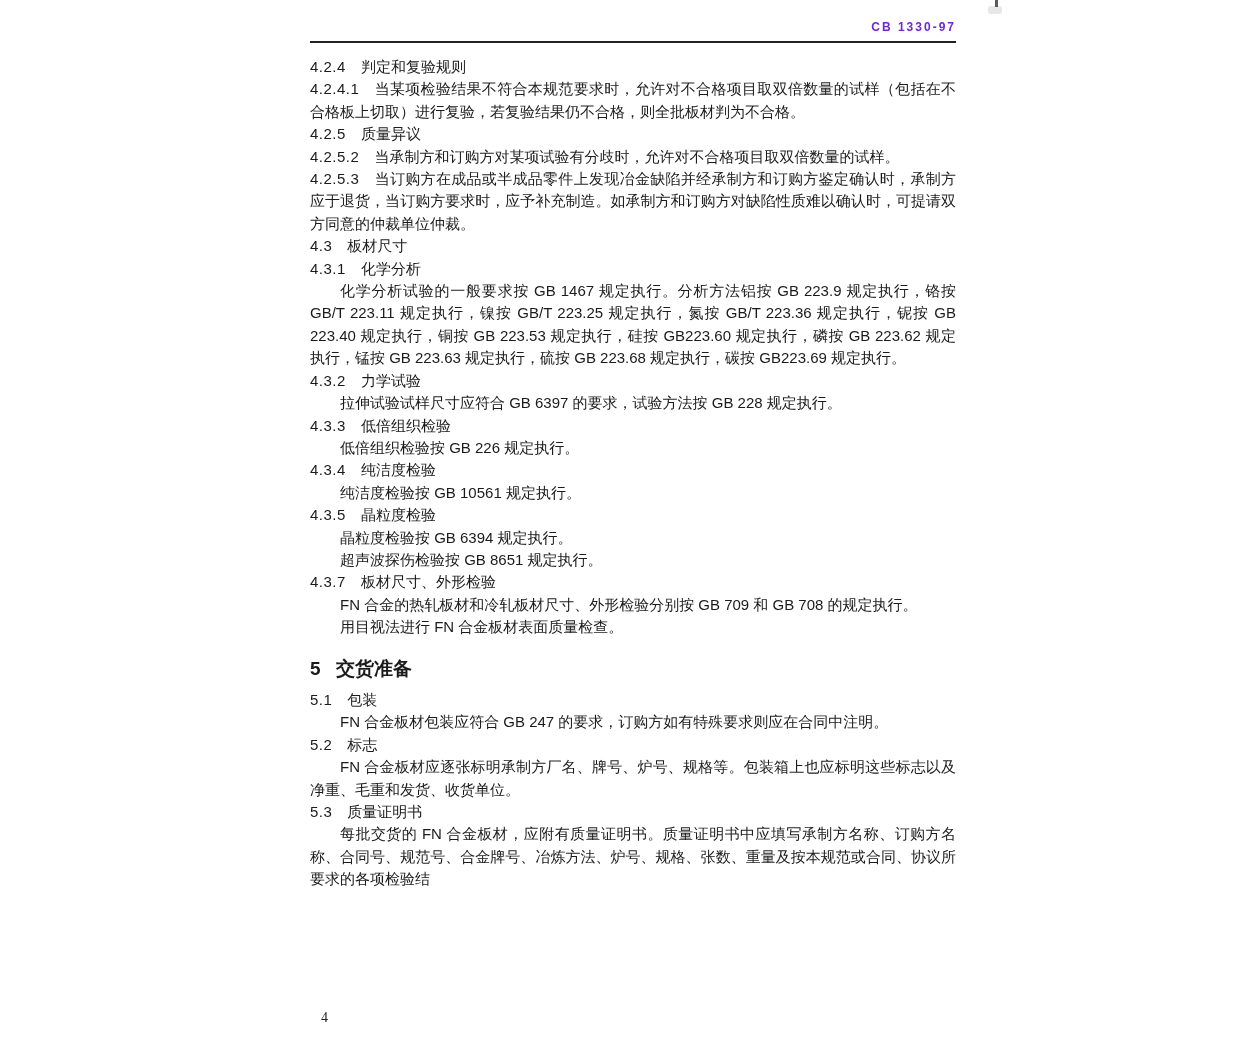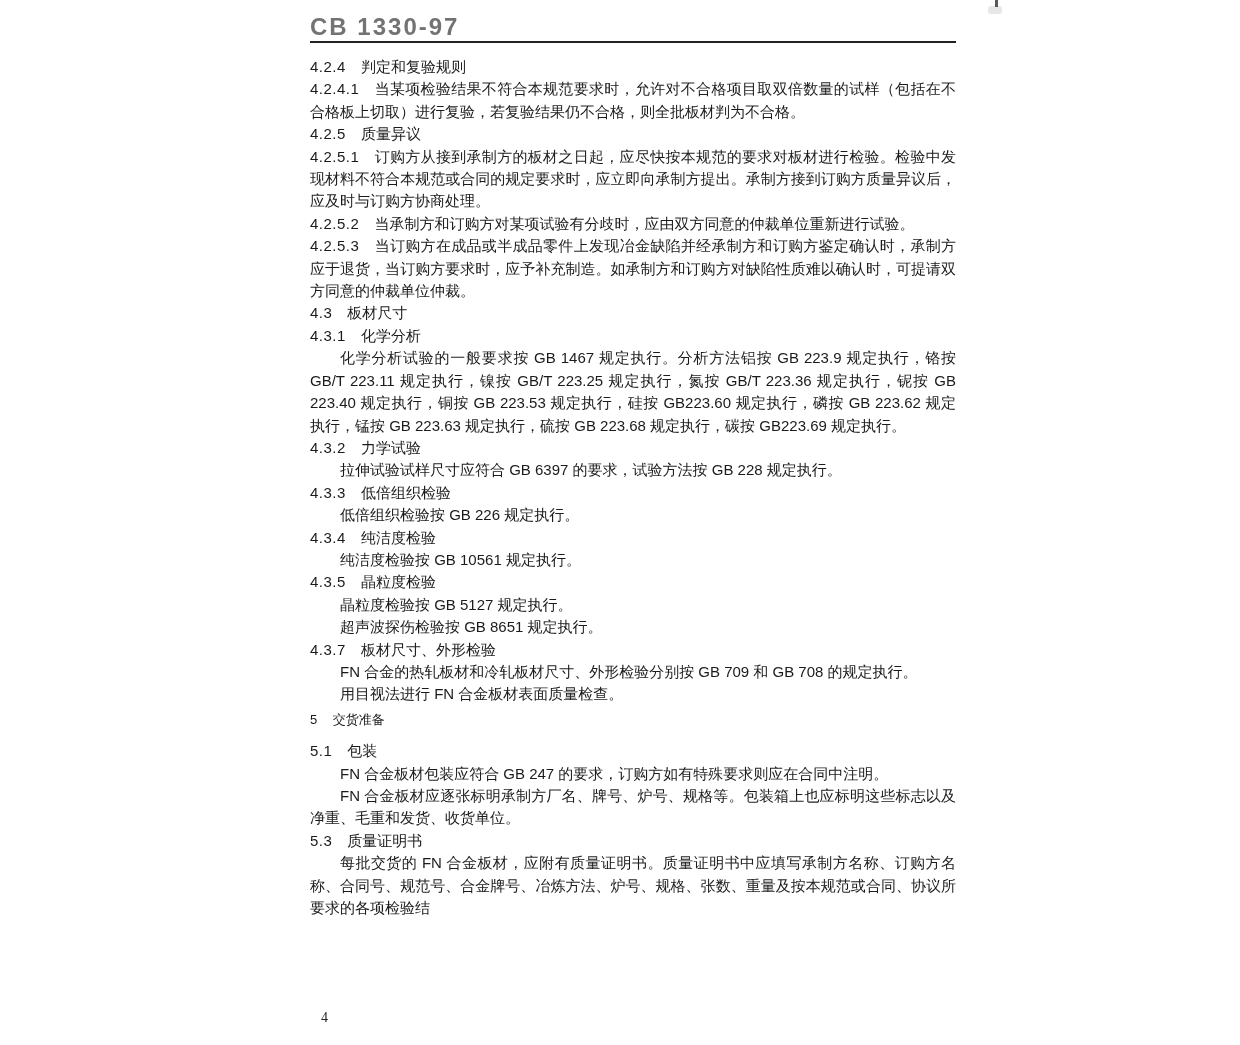--- a/index.html
+++ b/index.html
@@ -15,25 +15,25 @@
     font-family: "Liberation Sans", sans-serif;
     color: #1b1b1b;
   }
   .page-column {
     position: absolute;
     left: 310px;
     top: 16px;
     width: 646px;
   }
   .doc-header {
-    text-align: left;
-    font-size: 24px;
+    text-align: right;
+    font-size: 12px;
     font-weight: 700;
     letter-spacing: 2px;
-    color: #737373;
+    color: #6d28d9;
     line-height: 22px;
   }
   .header-rule {
     height: 0;
     border-top: 2.5px solid #222;
     margin-top: 3px;
   }
   .content {
     margin-top: 13px;
     font-size: 15px;
@@ -44,23 +44,23 @@
     overflow: hidden;
   }
   .content p {
     margin: 0;
     padding: 0;
   }
   .content p.para {
     text-indent: 2em;
   }
   .content p.section {
-    font-weight: 400;
-    font-size: 13px;
-    margin-top: 3px;
+    font-weight: 700;
+    font-size: 19px;
+    margin-top: 19px;
     margin-bottom: 9px;
   }
   .num {
     padding-right: 15px;
     letter-spacing: 0.5px;
     white-space: nowrap;
   }
   .page-number {
     position: absolute;
     left: 321px;
@@ -94,40 +94,40 @@
 <div class="scan-smudge"></div>
 <div class="scan-tick"></div>
 
 <div class="page-column">
   <div class="doc-header">CB 1330-97</div>
   <div class="header-rule"></div>
   <div class="content">
       <p class="clause"><span class="num">4.2.4</span><span>判定和复验规则</span></p>
       <p class="clause"><span class="num">4.2.4.1</span><span>当某项检验结果不符合本规范要求时，允许对不合格项目取双倍数量的试样（包括在不合格板上切取）进行复验，若复验结果仍不合格，则全批板材判为不合格。</span></p>
       <p class="clause"><span class="num">4.2.5</span><span>质量异议</span></p>
-      <p class="clause"><span class="num">4.2.5.1</span><span>订购方从接到承制方的板材之日起，应尽快按本规范的要求对板材进行检验。检验中发现材料不符合本规范或合同的规定要求时，应立即向承制方提出。承制方接到订购方质量异议后，应及时与订购方协商处理。</span></p>
-      <p class="clause"><span class="num">4.2.5.2</span><span>当承制方和订购方对某项试验有分歧时，应由双方同意的仲裁单位重新进行试验。</span></p>
+      <p class="clause"><span class="num">4.2.5.2</span><span>当承制方和订购方对某项试验有分歧时，允许对不合格项目取双倍数量的试样。</span></p>
       <p class="clause"><span class="num">4.2.5.3</span><span>当订购方在成品或半成品零件上发现冶金缺陷并经承制方和订购方鉴定确认时，承制方应于退货，当订购方要求时，应予补充制造。如承制方和订购方对缺陷性质难以确认时，可提请双方同意的仲裁单位仲裁。</span></p>
       <p class="clause"><span class="num">4.3</span><span>板材尺寸</span></p>
       <p class="clause"><span class="num">4.3.1</span><span>化学分析</span></p>
       <p class="para">化学分析试验的一般要求按 GB 1467 规定执行。分析方法铝按 GB 223.9 规定执行，铬按 GB/T 223.11 规定执行，镍按 GB/T 223.25 规定执行，氮按 GB/T 223.36 规定执行，铌按 GB 223.40 规定执行，铜按 GB 223.53 规定执行，硅按 GB223.60 规定执行，磷按 GB 223.62 规定执行，锰按 GB 223.63 规定执行，硫按 GB 223.68 规定执行，碳按 GB223.69 规定执行。</p>
       <p class="clause"><span class="num">4.3.2</span><span>力学试验</span></p>
       <p class="para">拉伸试验试样尺寸应符合 GB 6397 的要求，试验方法按 GB 228 规定执行。</p>
       <p class="clause"><span class="num">4.3.3</span><span>低倍组织检验</span></p>
       <p class="para">低倍组织检验按 GB 226 规定执行。</p>
       <p class="clause"><span class="num">4.3.4</span><span>纯洁度检验</span></p>
       <p class="para">纯洁度检验按 GB 10561 规定执行。</p>
       <p class="clause"><span class="num">4.3.5</span><span>晶粒度检验</span></p>
-      <p class="para">晶粒度检验按 GB 5127 规定执行。</p>
+      <p class="para">晶粒度检验按 GB 6394 规定执行。</p>
       <p class="para">超声波探伤检验按 GB 8651 规定执行。</p>
       <p class="clause"><span class="num">4.3.7</span><span>板材尺寸、外形检验</span></p>
       <p class="para">FN 合金的热轧板材和冷轧板材尺寸、外形检验分别按 GB 709 和 GB 708 的规定执行。</p>
       <p class="para">用目视法进行 FN 合金板材表面质量检查。</p>
       <p class="section"><span class="num">5</span><span>交货准备</span></p>
       <p class="clause"><span class="num">5.1</span><span>包装</span></p>
       <p class="para">FN 合金板材包装应符合 GB 247 的要求，订购方如有特殊要求则应在合同中注明。</p>
+      <p class="clause"><span class="num">5.2</span><span>标志</span></p>
       <p class="para">FN 合金板材应逐张标明承制方厂名、牌号、炉号、规格等。包装箱上也应标明这些标志以及净重、毛重和发货、收货单位。</p>
       <p class="clause"><span class="num">5.3</span><span>质量证明书</span></p>
       <p class="para">每批交货的 FN 合金板材，应附有质量证明书。质量证明书中应填写承制方名称、订购方名称、合同号、规范号、合金牌号、冶炼方法、炉号、规格、张数、重量及按本规范或合同、协议所要求的各项检验结</p>
     </div>
 </div>
 
 <div class="page-number">4</div>
 
 </body></html>

